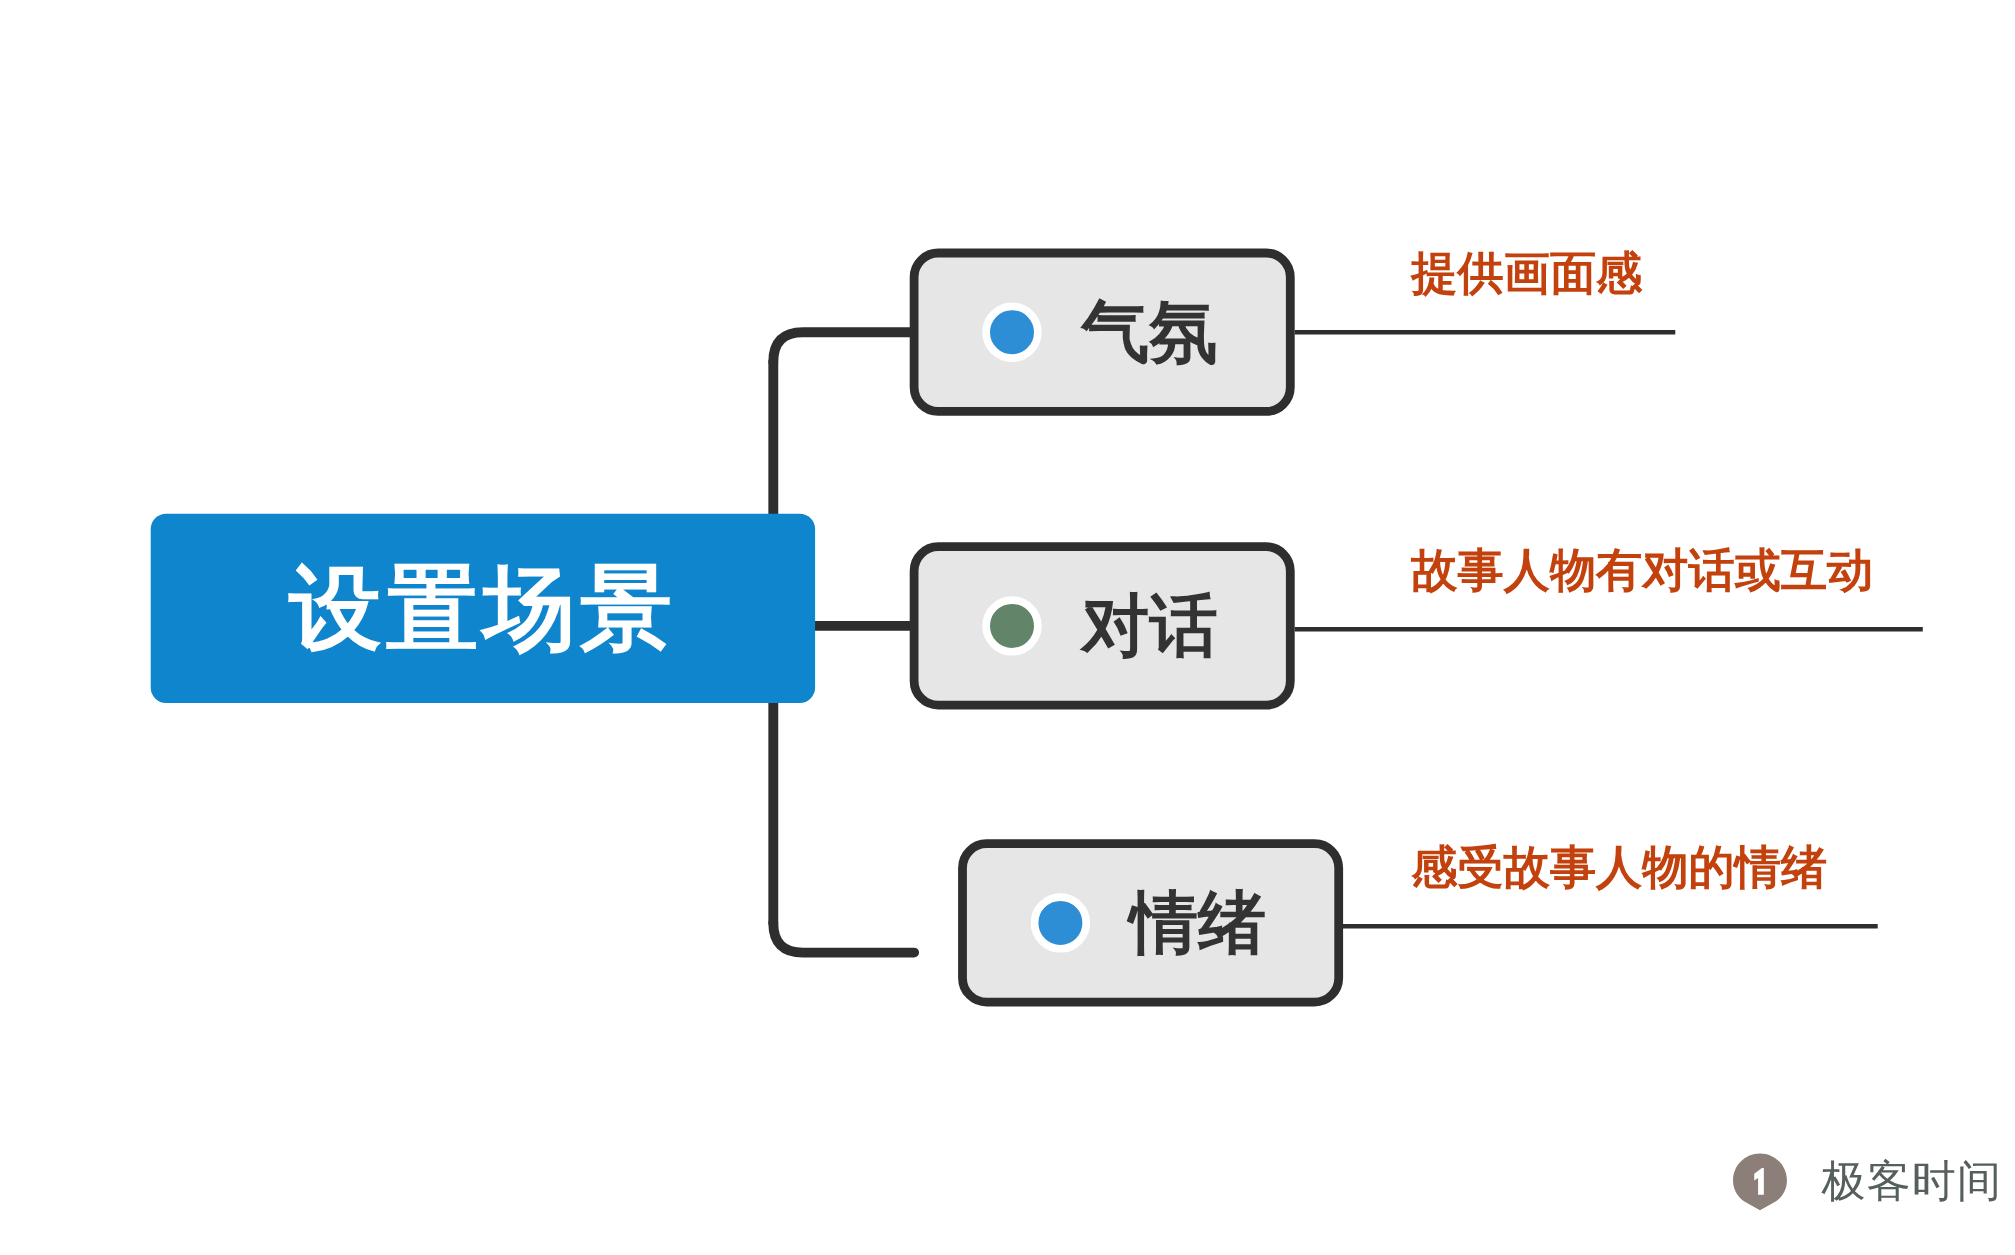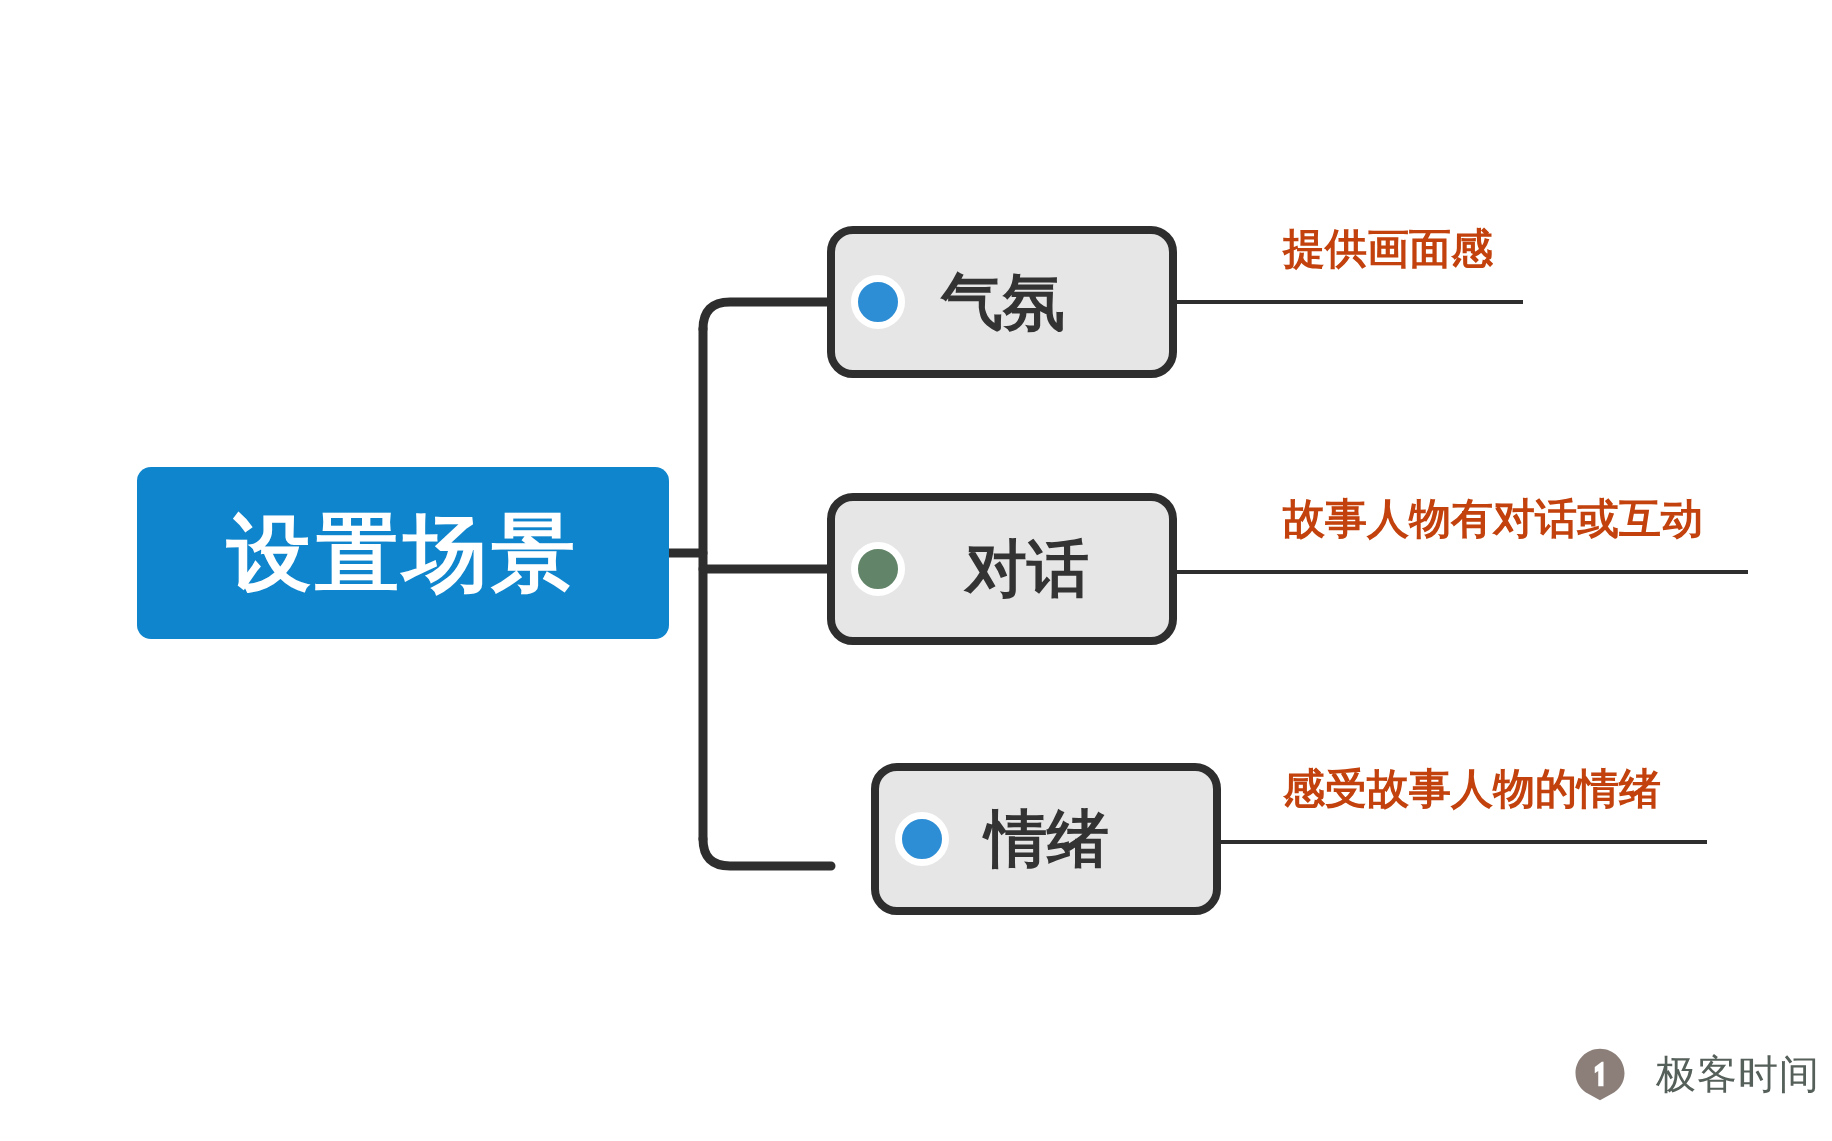--- a/index.html
+++ b/index.html
@@ -37,21 +37,21 @@
     stroke: #2e2e2e;
     stroke-width: 4;
     stroke-linecap: butt;
   }
 
   
   .root-node {
     position: absolute;
     left: 137px;
     top: 467px;
-    width: 532px;
+    width: 604px;
     height: 172px;
     background: #0e85cd;
     border-radius: 14px;
     display: flex;
     align-items: center;
     justify-content: center;
   }
   .root-label {
     color: #ffffff;
     font-size: 84px;
@@ -66,24 +66,24 @@
     position: absolute;
     left: 827px;
     width: 350px;
     height: 152px;
     background: #e6e6e6;
     border: 8px solid #2e2e2e;
     border-radius: 26px;
     box-sizing: border-box;
     display: flex;
     align-items: center;
-    padding-left: 16px;
+    padding-left: 58px;
   }
   .branch-node.n1 { top: 226px; }
-  .branch-node.n2 { top: 493px; gap: 24px; }
+  .branch-node.n2 { top: 493px; }
   .branch-node.n3 { top: 763px; margin-left: 44px; }
 
   .bullet-dot {
     width: 54px;
     height: 54px;
     border-radius: 50%;
     border: 7px solid #ffffff;
     box-sizing: border-box;
     flex: 0 0 auto;
   }

